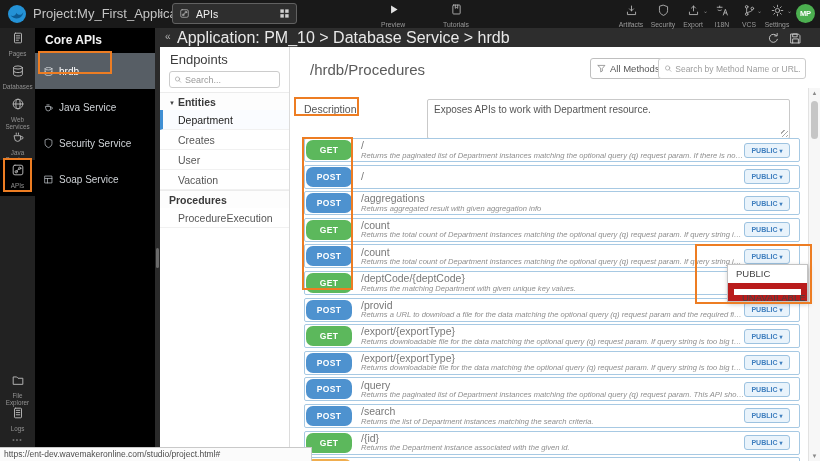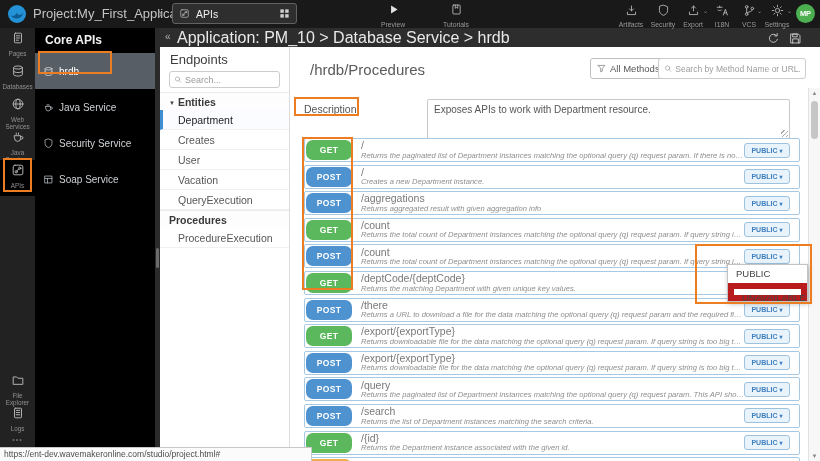--- a/index.html
+++ b/index.html
@@ -347,23 +347,20 @@
 
         <div class="ep-entry v-item">
           <span>User</span>
         </div>
 
         <div class="ep-entry v-item">
           <span>Vacation</span>
         </div>
 
 
-        <div class="ep-entry v-item">
-          <span>QueryExecution</span>
-        </div>
 
         <div class="ep-entry v-section">
           <span>Procedures</span>
         </div>
 
         <div class="ep-entry v-item">
           <span>ProcedureExecution</span>
         </div>
       </div>
   </div>
@@ -402,21 +399,20 @@
           <button class="access-btn">
             <span>PUBLIC</span>
             <span class="caret">▾</span>
           </button>
         </div>
 
         <div class="api-row">
           <span class="badge v-POST">POST</span>
           <div class="row-text">
             <div class="path">/</div>
-            <div class="desc">Creates a new Department instance.</div>
           </div>
           <button class="access-btn">
             <span>PUBLIC</span>
             <span class="caret">▾</span>
           </button>
         </div>
 
         <div class="api-row">
           <span class="badge v-POST">POST</span>
           <div class="row-text">
@@ -461,21 +457,21 @@
           </div>
           <button class="access-btn">
             <span>PUBLIC</span>
             <span class="caret">▾</span>
           </button>
         </div>
 
         <div class="api-row">
           <span class="badge v-POST">POST</span>
           <div class="row-text">
-            <div class="path">/there</div>
+            <div class="path">/provid</div>
             <div class="desc">Returns a URL to download a file for the data matching the optional query (q) request param and the required fields provid...</div>
           </div>
           <button class="access-btn">
             <span>PUBLIC</span>
             <span class="caret">▾</span>
           </button>
         </div>
 
         <div class="api-row">
           <span class="badge v-GET">GET</span>

